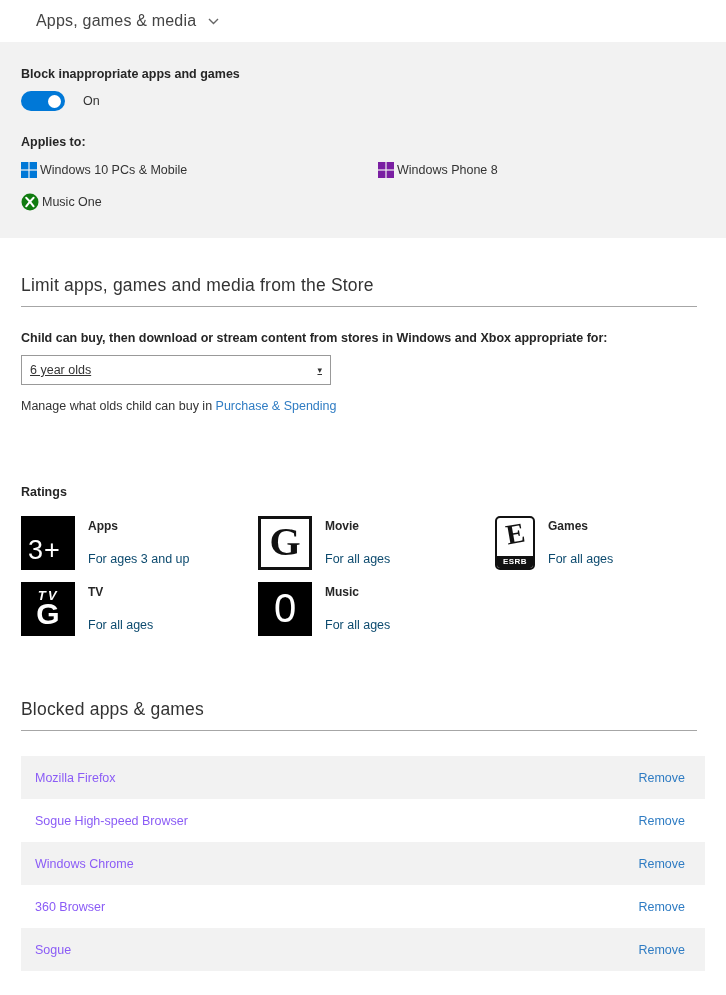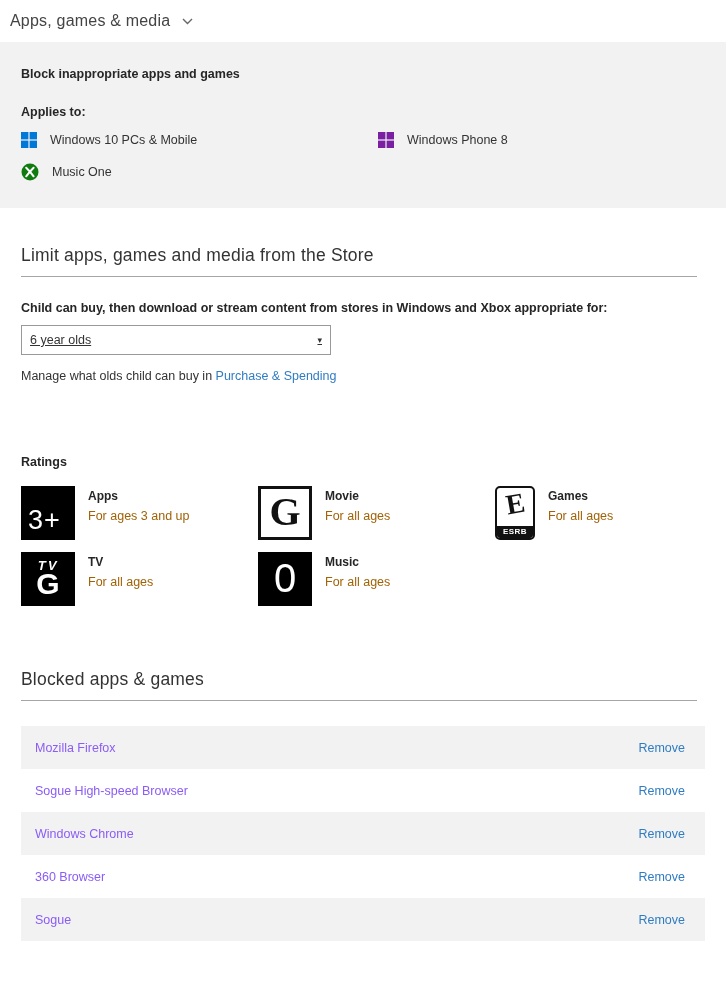--- a/index.html
+++ b/index.html
@@ -16,21 +16,21 @@
     color:#333;
     font-size:12.5px;
   }
   .page{width:726px;}
 
   
   .page-header{
     height:42px;
     display:flex;
     align-items:center;
-    padding-left:10px;
+    padding-left:36px;
     background:#fff;
   }
   .page-title{
     font-size:16px;
     color:#444;
     font-weight:400;
     letter-spacing:.2px;
   }
   .title-chevron{
     margin-left:12px;
@@ -85,21 +85,21 @@
   }
   .devices{
     display:grid;
     grid-template-columns:357px 1fr;
     row-gap:15px;
     margin-top:13px;
   }
   .device{
     display:flex;
     align-items:center;
-    gap:13px;
+    gap:3px;
     color:#333;
   }
   .device-icon{display:inline-flex;flex:none;}
   .device-icon svg{display:block;}
 
   
   .section-heading{
     font-size:17.5px;
     font-weight:400;
     color:#333;
@@ -163,22 +163,22 @@
     align-items:flex-start;
     gap:13px;
   }
   .rating-text{padding-top:3px;}
   .rating-name{
     font-weight:bold;
     color:#262626;
     font-size:12px;
   }
   .rating-desc{
-    color:#a16207;
-    margin-top:6px;
+    color:#0c4a6e;
+    margin-top:19px;
   }
   .badge{
     width:54px;
     height:54px;
     flex:none;
     display:flex;
     align-items:center;
     justify-content:center;
   }
   .badge-apps{
@@ -287,20 +287,26 @@
     <span class="page-title">Apps, games &amp; media</span>
     <span class="title-chevron">
       <svg width="11" height="7" viewBox="0 0 11 7">
           <polyline points="1,1 5.5,5.5 10,1" fill="none" stroke="#666" stroke-width="1.4"></polyline>
         </svg>
     </span>
   </div>
 
   <div class="block-panel">
     <div class="bold-label">Block inappropriate apps and games</div>
+    <div class="toggle-row">
+      <div class="toggle">
+        <div class="toggle-knob"></div>
+      </div>
+      <span class="toggle-state">On</span>
+    </div>
     <div class="bold-label applies-label">Applies to:</div>
     <div class="devices" id="devices">
   <div class="device">
     <span class="device-icon">
             <svg width="16" height="16" viewBox="0 0 16 16">
               <rect x="0" y="0" width="7.4" height="7.4" fill="#0078d7"></rect>
               <rect x="8.6" y="0" width="7.4" height="7.4" fill="#0078d7"></rect>
               <rect x="0" y="8.6" width="7.4" height="7.4" fill="#0078d7"></rect>
               <rect x="8.6" y="8.6" width="7.4" height="7.4" fill="#0078d7"></rect>
             </svg>

